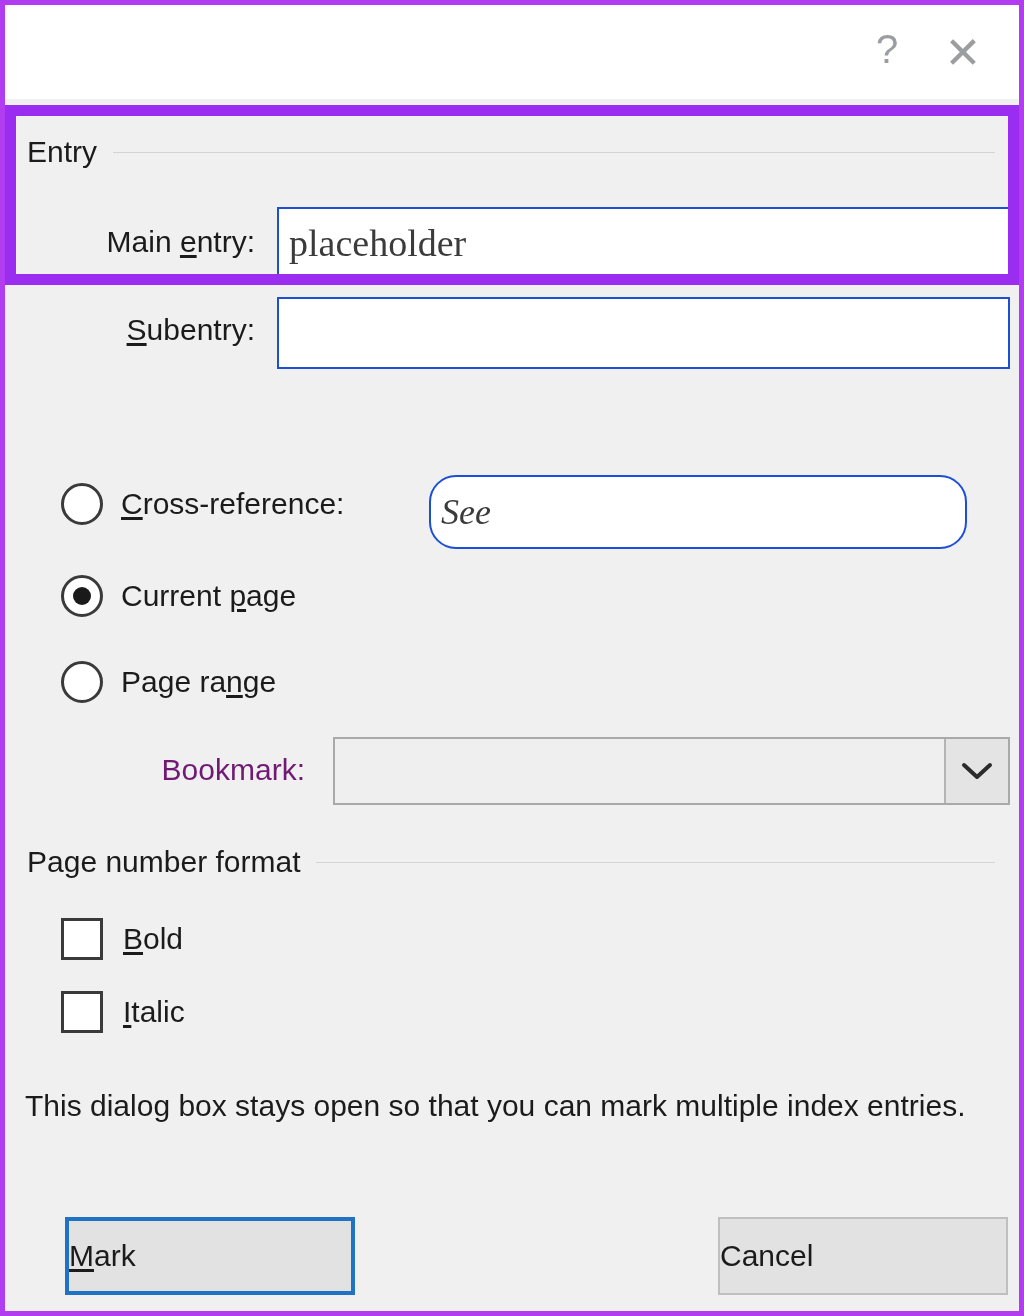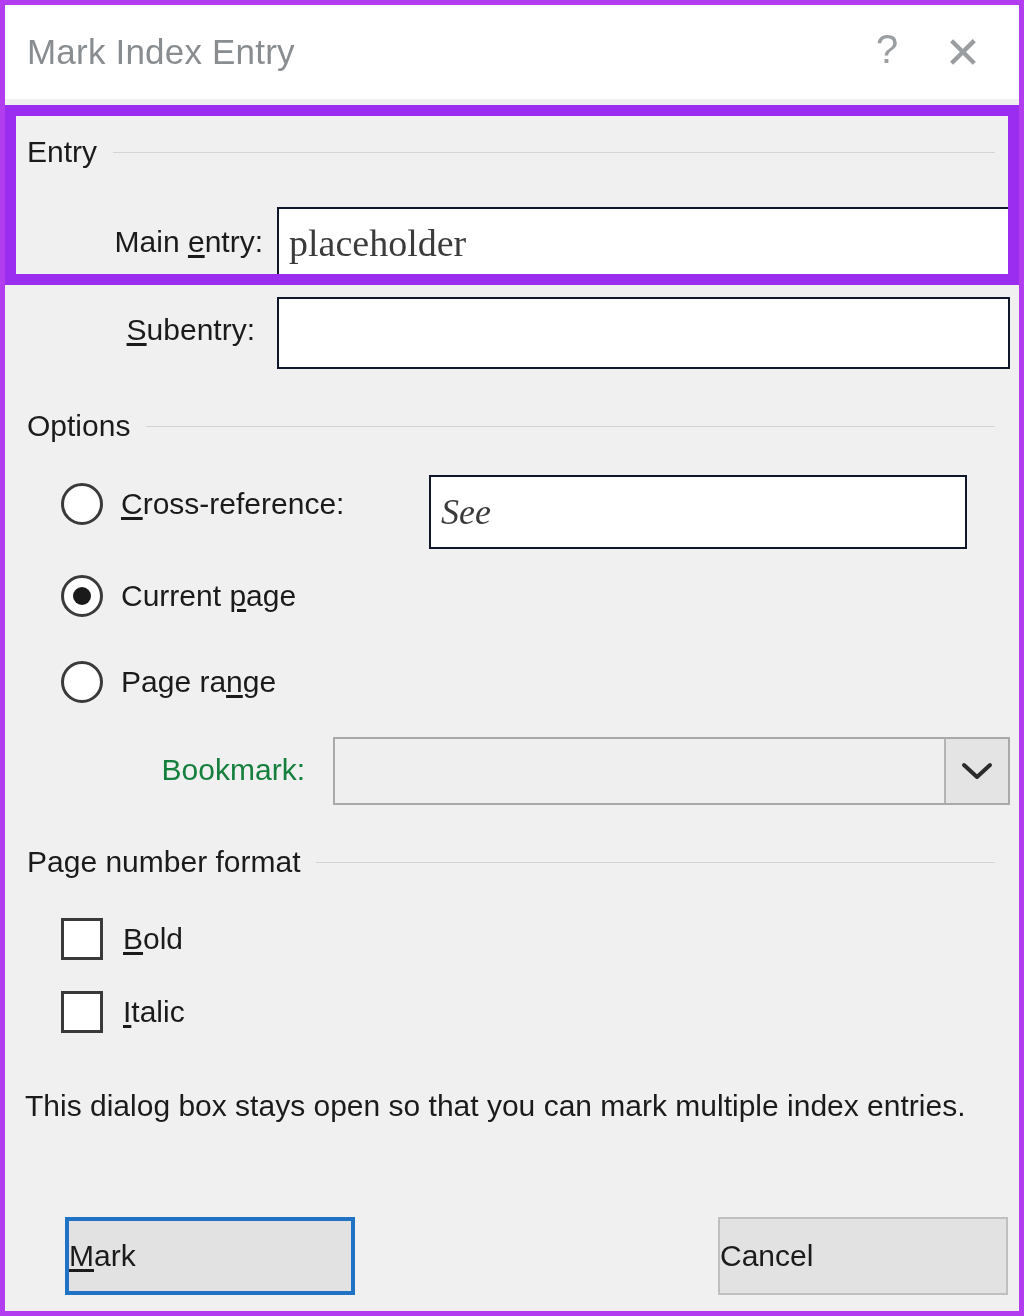--- a/index.html
+++ b/index.html
@@ -96,28 +96,28 @@
   }
 
   
   .field-label {
     position: absolute;
     font-size: 30px;
     color: #1b1b1b;
     white-space: nowrap;
     text-align: right;
   }
-  .field-label.dim { color: #15803d; }
+  .field-label.dim { color: #701a75; }
   .acc { text-decoration: underline; text-underline-offset: 3px; }
 
   
   .tbox {
     position: absolute;
     background: #ffffff;
-    border: 2px solid #0f172a;
+    border: 2px solid #1d4ed8;
     display: flex;
     align-items: center;
     padding-left: 10px;
     font-family: "Liberation Serif", serif;
     font-size: 38px;
     color: #3b3b3b;
   }
   .tbox.serif-italic { font-style: italic; font-size: 36px; }
 
   
@@ -204,55 +204,50 @@
     border: 4px solid #1f72c4;
     background: #e2e2e2;
   }
 </style>
 </head>
 <body>
 
 <div id="screenshot">
 
   <div id="titlebar">
-    <div id="title-text">Mark Index Entry</div>
     <div class="tb-spacer"></div>
     <div class="tb-btn" id="help-btn">?</div>
     <div class="tb-btn" id="close-btn">✕</div>
   </div>
 
   <div id="body-area">
 
     <div id="index-highlight"></div>
 
     <div class="section-head" style="left:22px; top:38px; width:968px;">
       <span class="sh-label">Entry</span>
       <span class="sh-rule"></span>
     </div>
 
-    <div class="field-label" style="left:8px; top:126px; width:250px;">
+    <div class="field-label" style="left:0px; top:126px; width:250px;">
       <span>Main </span><span class="acc">e</span><span>ntry:</span>
     </div>
     <div class="tbox" style="left:272px; top:108px; width:733px; height:72px;" placeholder="">placeholder</div>
 
     <div class="field-label" style="left:0px; top:214px; width:250px;">
       <span class="acc">S</span><span>ubentry:</span>
     </div>
     <div class="tbox" style="left:272px; top:198px; width:733px; height:72px;" placeholder=""></div>
 
-    <div class="section-head" style="left:22px; top:312px; width:968px;">
-      <span class="sh-label">Options</span>
-      <span class="sh-rule"></span>
-    </div>
 
     <div class="radio-row" style="left:56px; top:384px;">
       <span class="radio"></span>
       <span class="rlabel"><span class="acc">C</span><span>ross-reference:</span></span>
     </div>
-    <div class="tbox serif-italic" style="left:424px; top:376px; width:538px; height:74px;" placeholder="">See</div>
+    <div class="tbox serif-italic" style="left:424px; top:376px; width:538px; height:74px;border-radius:27px;" placeholder="">See</div>
 
     <div class="radio-row" style="left:56px; top:476px;">
       <span class="radio checked"></span>
       <span class="rlabel"><span>Current </span><span class="acc">p</span><span>age</span></span>
     </div>
 
     <div class="radio-row" style="left:56px; top:562px;">
       <span class="radio"></span>
       <span class="rlabel"><span>Page ra</span><span class="acc">n</span><span>ge</span></span>
     </div>

